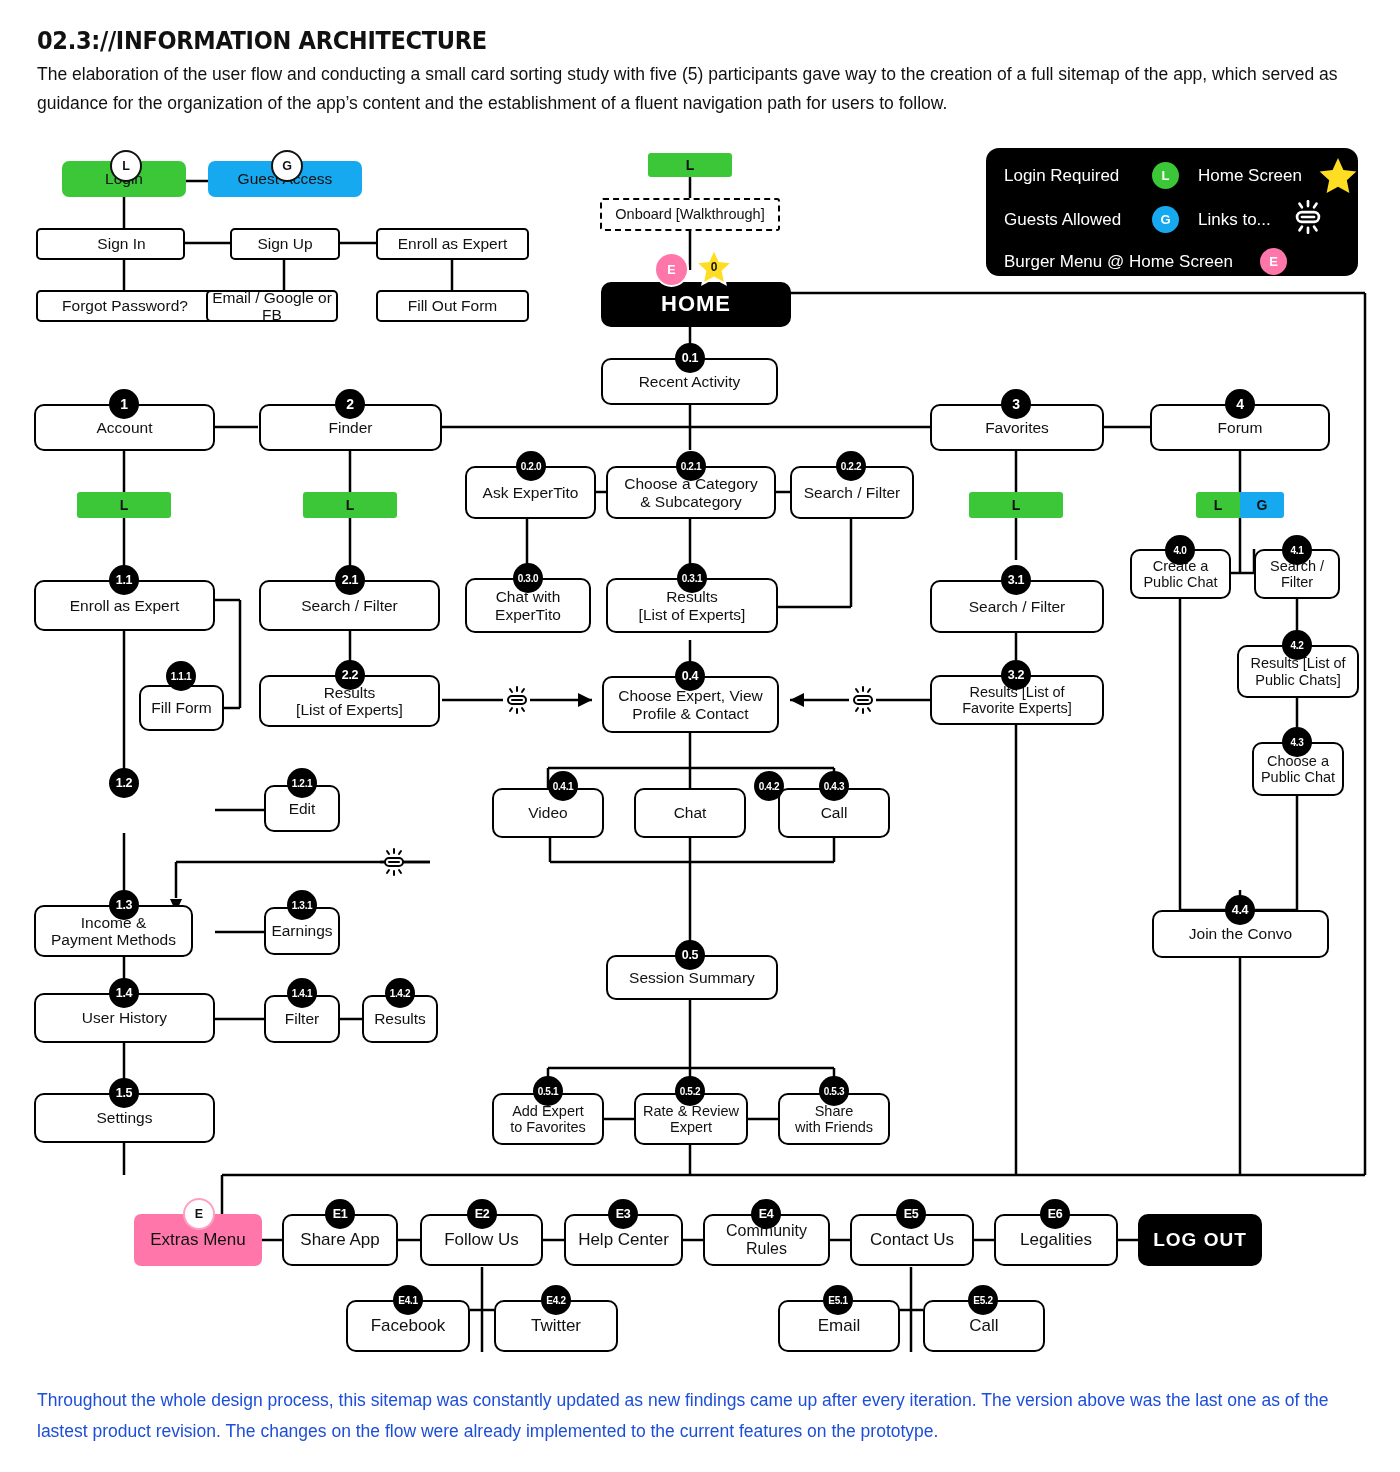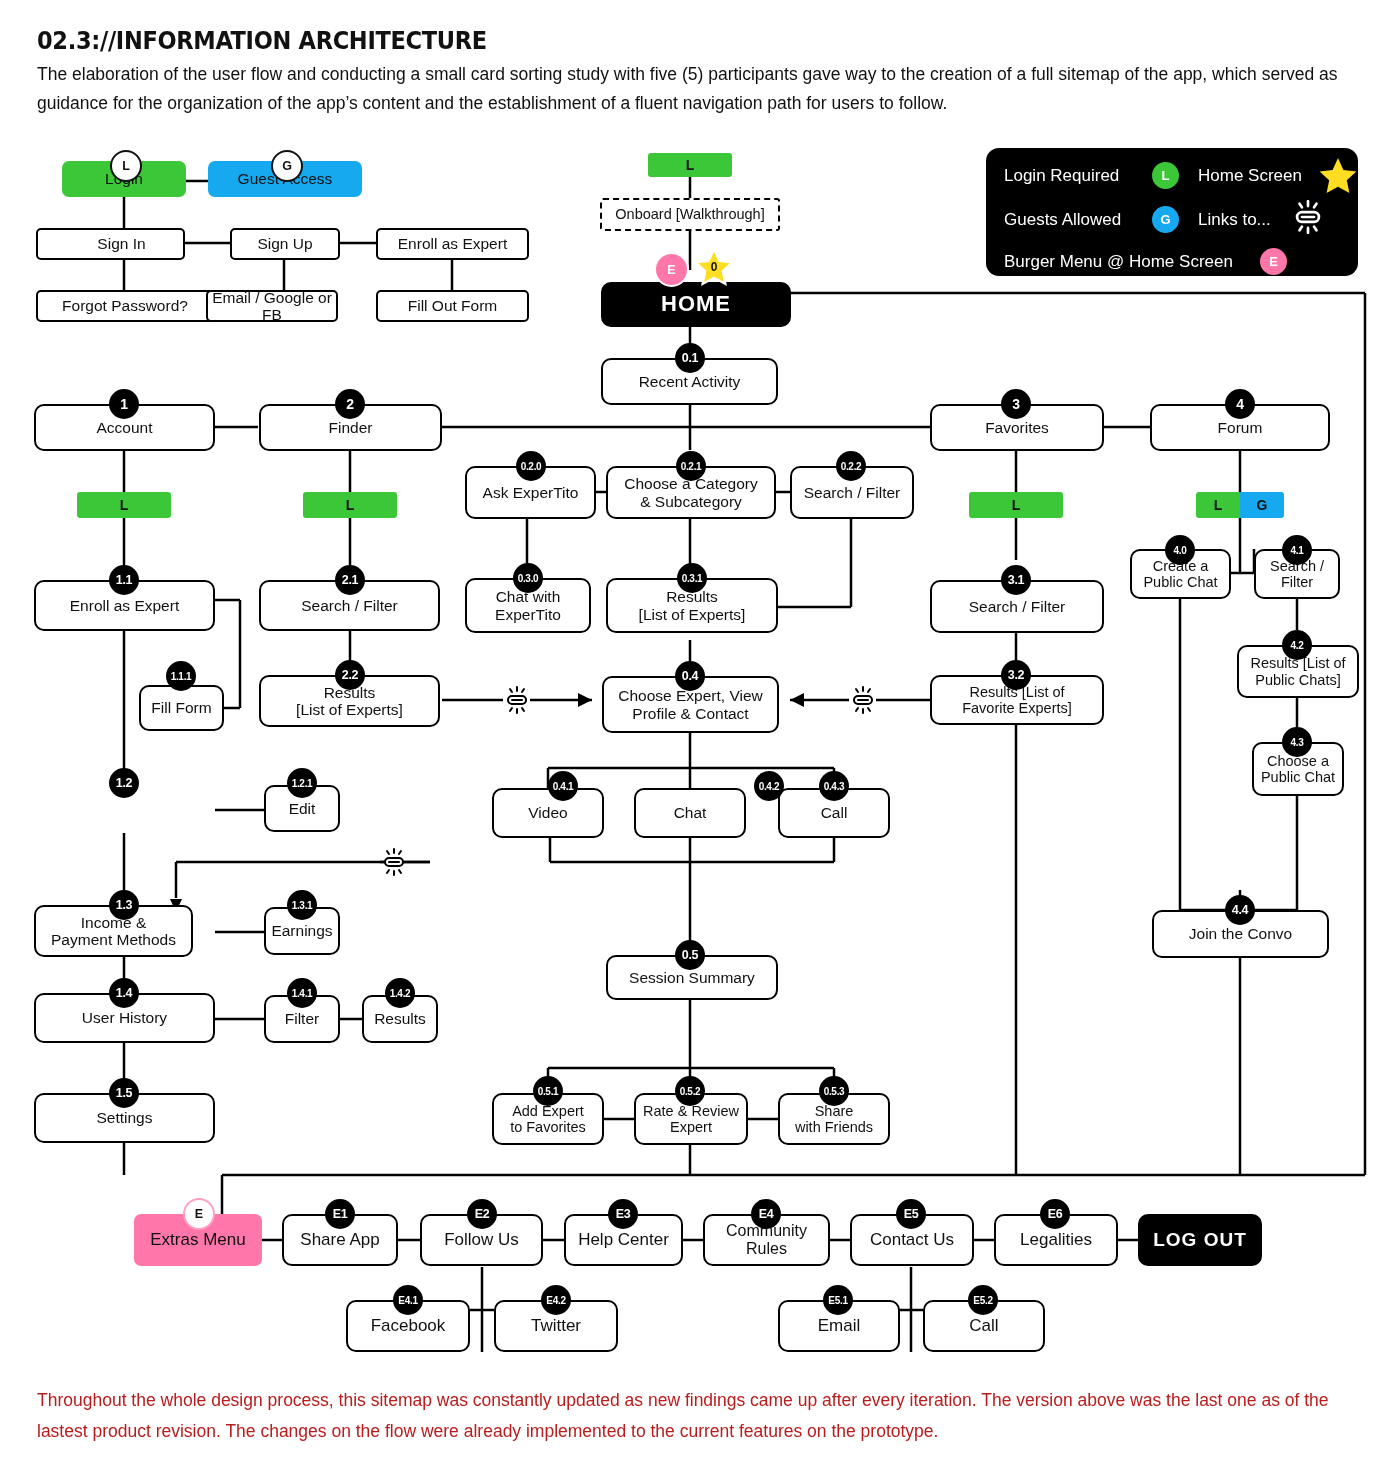--- a/index.html
+++ b/index.html
@@ -16,21 +16,21 @@
     position:absolute; left:37px; top:26px;
     font-size:25px; font-weight:bold; letter-spacing:-0.3px;
     font-family:"DejaVu Sans Condensed","Liberation Sans",sans-serif;
   }
   #header-para{
     position:absolute; left:37px; top:60px; width:1330px;
     font-size:17.5px; line-height:29px; color:#111;
   }
   #footer-para{
     position:absolute; left:37px; top:1385px; width:1340px;
-    font-size:17.5px; line-height:31px; color:#b91c1c;
+    font-size:17.5px; line-height:31px; color:#1d4ed8;
   }
 
   
   #edges{position:absolute; left:0; top:0; width:1400px; height:1472px; pointer-events:none;}
 
   
   .node{
     position:absolute; box-sizing:border-box;
     border:2.5px solid #000; border-radius:10px;
     background:#fff;

